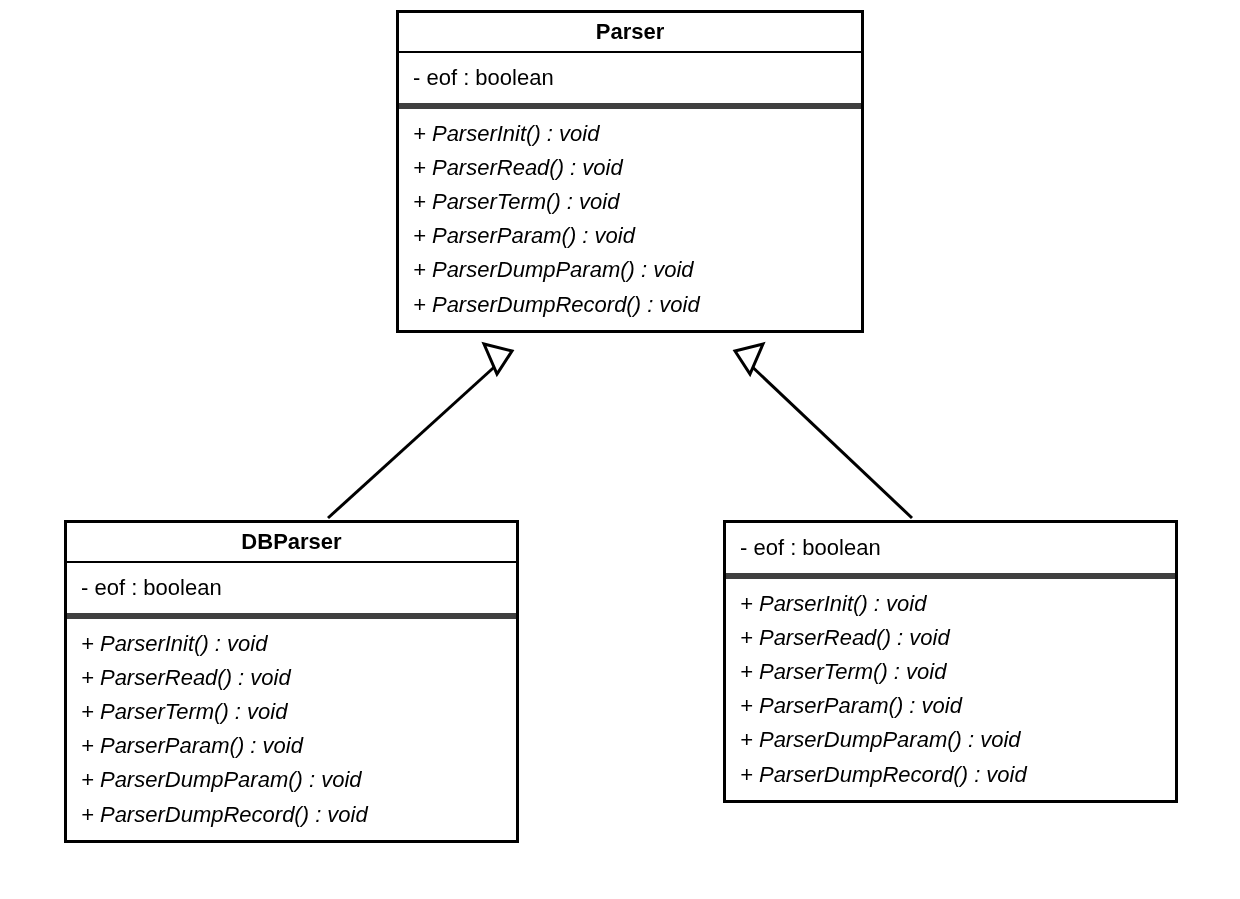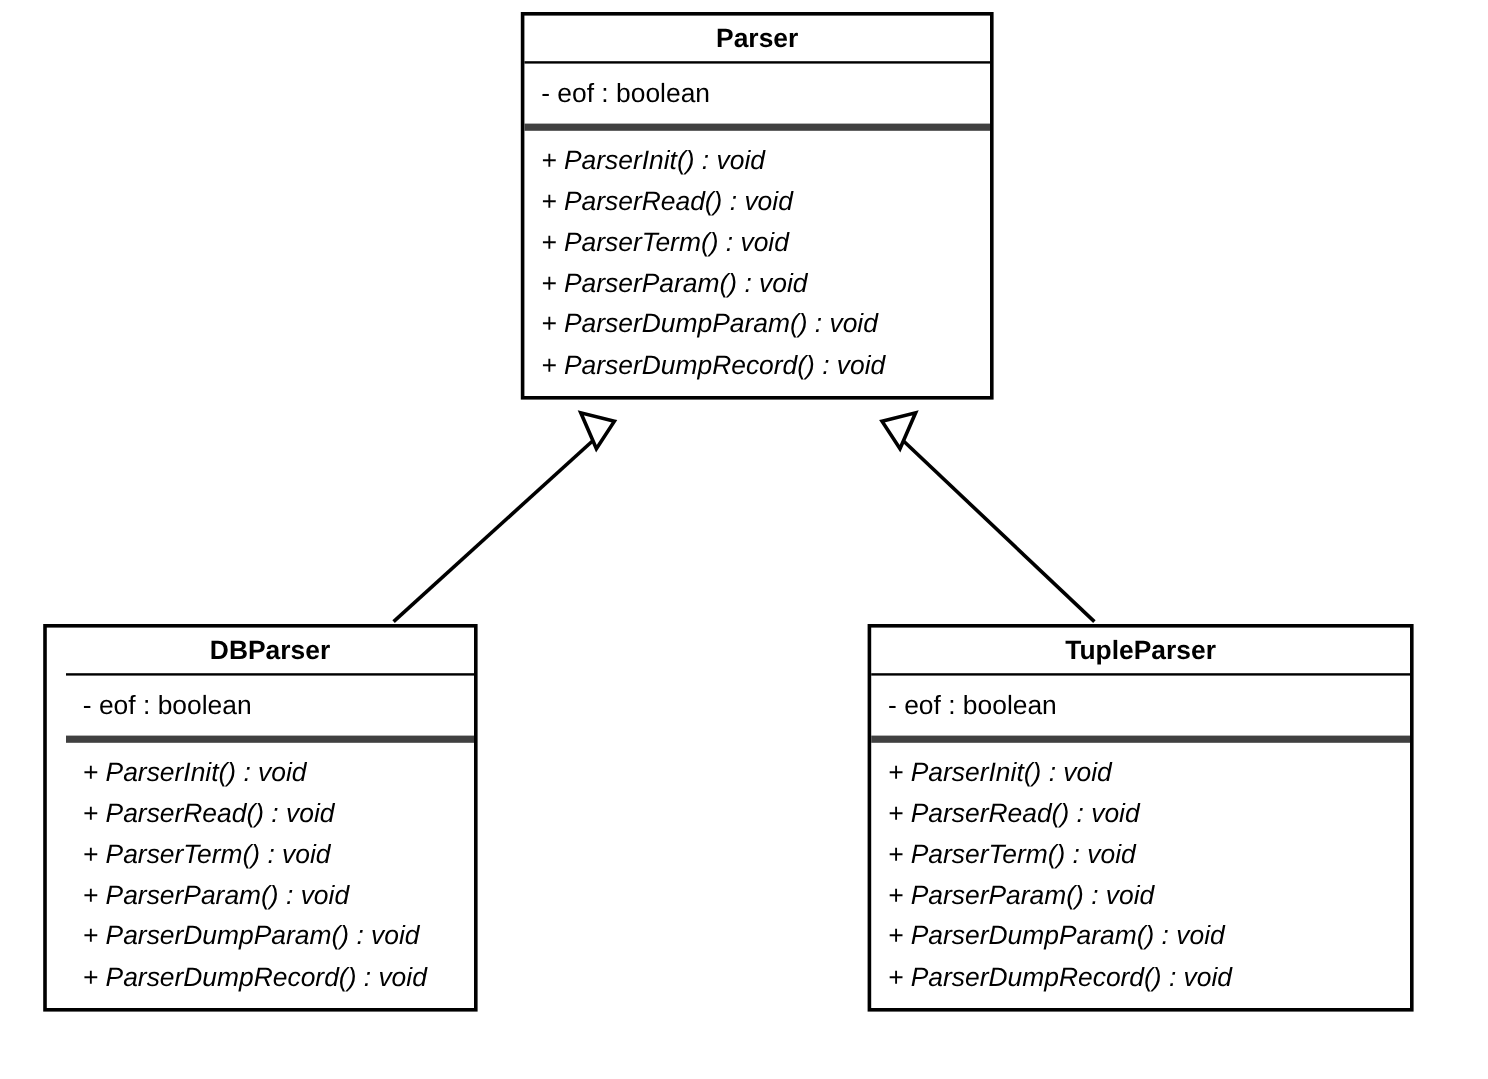--- a/index.html
+++ b/index.html
@@ -40,52 +40,51 @@
     left: 0;
     top: 0;
     width: 1240px;
     height: 899px;
     pointer-events: none;
   }
 </style>
 </head>
 <body>
 
-<div class="uml-class" style="left:396px; top:10px; width:394px;margin-left:38px;">
+<div class="uml-class" style="left:396px; top:10px; width:468px;">
   <div class="uml-name">Parser</div>
   <div class="uml-attrs">
     <div class="row">- eof : boolean</div>
   </div>
   <div class="uml-ops">
     <div class="row">+ ParserInit() : void</div>
     <div class="row">+ ParserRead() : void</div>
     <div class="row">+ ParserTerm() : void</div>
     <div class="row">+ ParserParam() : void</div>
     <div class="row">+ ParserDumpParam() : void</div>
     <div class="row">+ ParserDumpRecord() : void</div>
   </div>
 </div>
 
-<div class="uml-class" style="left:36px; top:520px; width:362px;padding-left:16px;">
+<div class="uml-class" style="left:64px; top:520px; width:455px;">
   <div class="uml-name">DBParser</div>
   <div class="uml-attrs">
     <div class="row">- eof : boolean</div>
   </div>
   <div class="uml-ops">
     <div class="row">+ ParserInit() : void</div>
     <div class="row">+ ParserRead() : void</div>
     <div class="row">+ ParserTerm() : void</div>
     <div class="row">+ ParserParam() : void</div>
     <div class="row">+ ParserDumpParam() : void</div>
     <div class="row">+ ParserDumpRecord() : void</div>
   </div>
 </div>
 
 <div class="uml-class" style="left:723px; top:520px; width:455px;">
-  <div class="uml-name">TupleParser</div>
   <div class="uml-attrs">
     <div class="row">- eof : boolean</div>
   </div>
   <div class="uml-ops">
     <div class="row">+ ParserInit() : void</div>
     <div class="row">+ ParserRead() : void</div>
     <div class="row">+ ParserTerm() : void</div>
     <div class="row">+ ParserParam() : void</div>
     <div class="row">+ ParserDumpParam() : void</div>
     <div class="row">+ ParserDumpRecord() : void</div>

